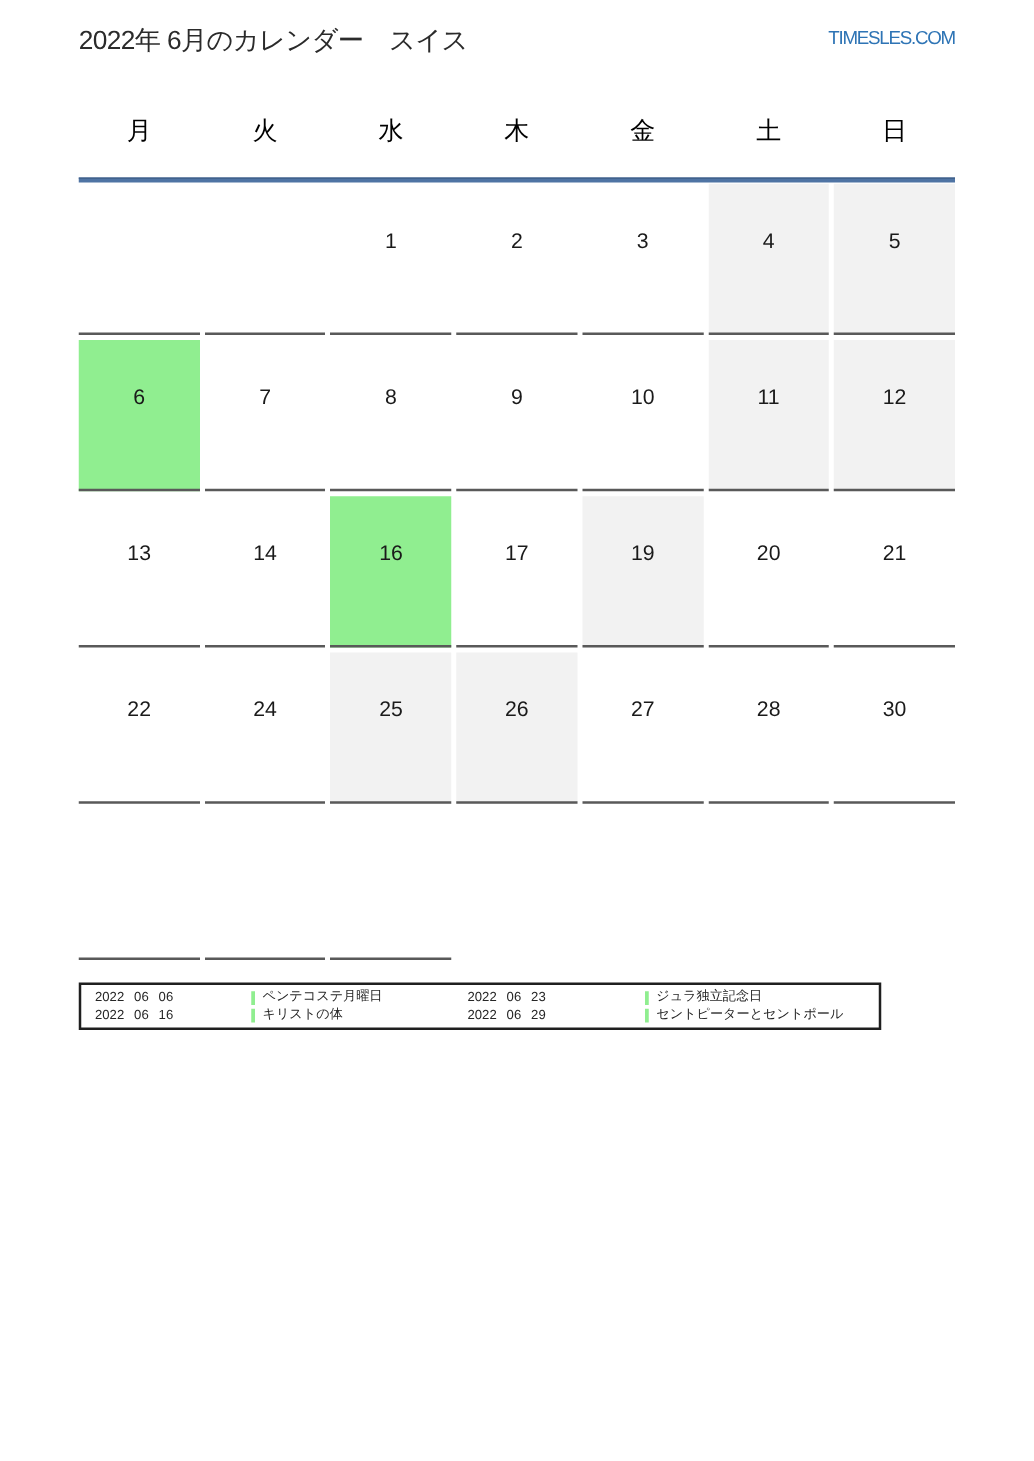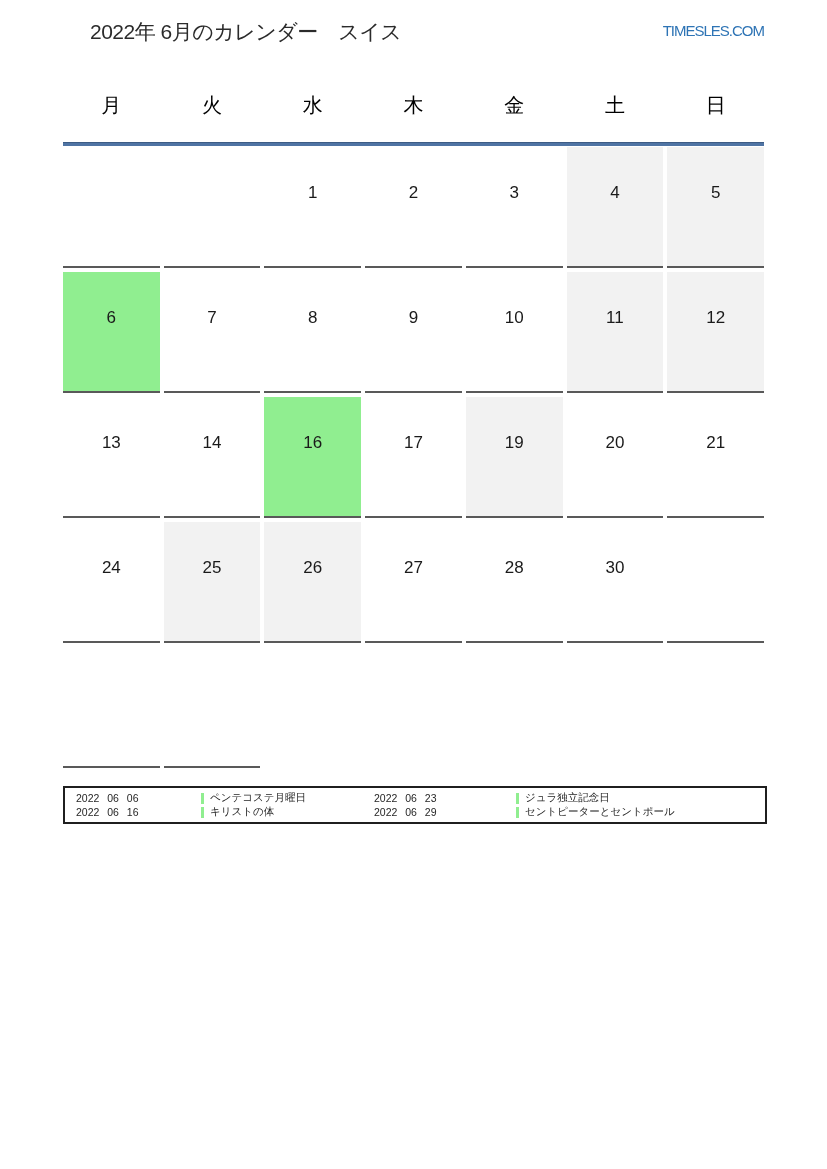--- a/index.html
+++ b/index.html
@@ -19,21 +19,21 @@
     position:relative;
     overflow:hidden;
   }
   .page{position:absolute;inset:0;}
   .header{
     position:absolute;left:63px;top:18px;width:701px;
     display:flex;justify-content:space-between;align-items:flex-start;
   }
   .title{
     font-size:21px;font-weight:normal;color:#2b2b2b;
-    letter-spacing:-0.5px;white-space:pre;margin-left:27px;
+    letter-spacing:-0.5px;white-space:pre;
   }
   .logo{
     font-size:15px;color:var(--logo-blue);
     letter-spacing:-1px;margin-top:4px;text-decoration:none;
     cursor:pointer;
     margin-left:36px;
   }
   .calendar{position:absolute;left:63px;top:85px;width:701px;}
   .weekdays{
     display:grid;grid-template-columns:repeat(7,1fr);column-gap:4px;
@@ -50,21 +50,21 @@
   .cell{
     height:121px;
     border-bottom:2px solid var(--cell-border);
     padding-top:36px;text-align:center;
     font-size:17px;color:#1a1a1a;
   }
   .cell.normal,.cell.empty{background:#fff;}
   .cell.weekend{background:var(--weekend);}
   .cell.holiday{background:var(--holiday);}
   .legend{
-    position:absolute;left:63px;top:786px;width:704px;height:38px;
+    position:absolute;left:63px;top:786px;width:642px;height:38px;
     border:2px solid #1f1f1f;
     display:grid;grid-template-columns:125px 173px 142px auto;
     padding:4px 16px 4px 11px;
   }
   .legend-col{display:flex;flex-direction:column;justify-content:center;gap:2px;}
   .legend-date{
     font-size:10.5px;line-height:12px;color:#262626;
     word-spacing:5px;font-family:"Liberation Sans","DejaVu Sans",sans-serif;
   }
   .legend-name{
@@ -112,20 +112,21 @@
         <div class="cell normal">10</div>
         <div class="cell weekend">11</div>
         <div class="cell weekend">12</div>
         <div class="cell normal">13</div>
         <div class="cell normal">14</div>
         <div class="cell holiday">16</div>
         <div class="cell normal">17</div>
         <div class="cell weekend">19</div>
         <div class="cell normal">20</div>
         <div class="cell normal">21</div>
+        <div class="cell normal">22</div>
         <div class="cell normal">24</div>
         <div class="cell weekend">25</div>
         <div class="cell weekend">26</div>
         <div class="cell normal">27</div>
         <div class="cell normal">28</div>
         <div class="cell normal">30</div>
         <div class="cell empty"></div>
         <div class="cell empty"></div>
         <div class="cell empty"></div>
       </div>

